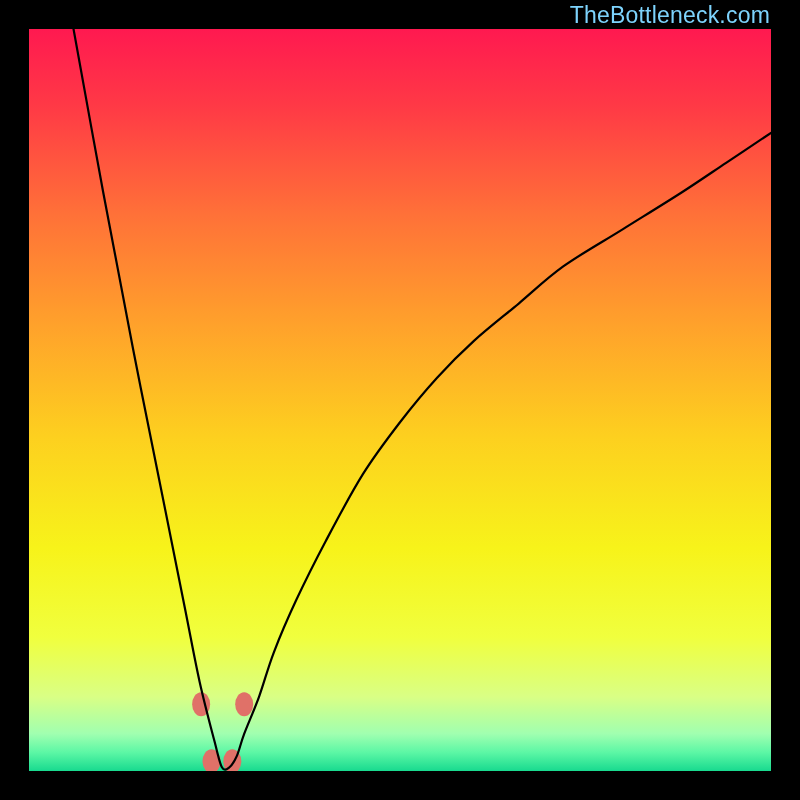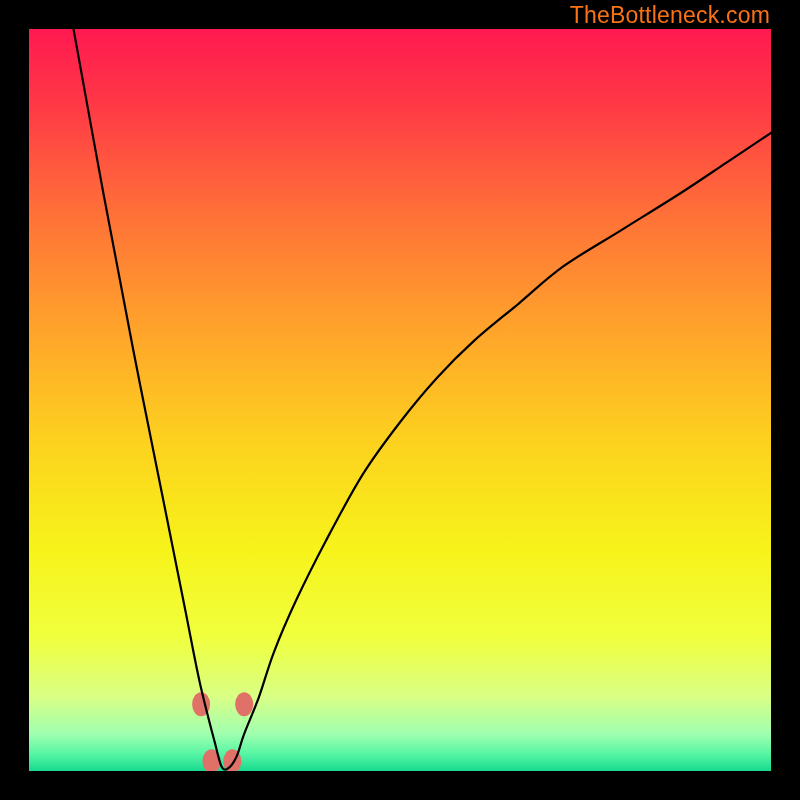--- a/index.html
+++ b/index.html
@@ -29,21 +29,21 @@
     position: absolute;
     left: 0;
     top: 0;
     width: 742px;
     height: 742px;
   }
   .watermark {
     position: absolute;
     top: 2px;
     right: 30px;
-    color: #f97316;
+    color: #7dd3fc;
     font-family: Arial, Helvetica, sans-serif;
     font-size: 23px;
     font-weight: 400;
     letter-spacing: 0.2px;
   }
 </style>
 </head>
 <body>
 
 <div class="watermark">TheBottleneck.com</div>

